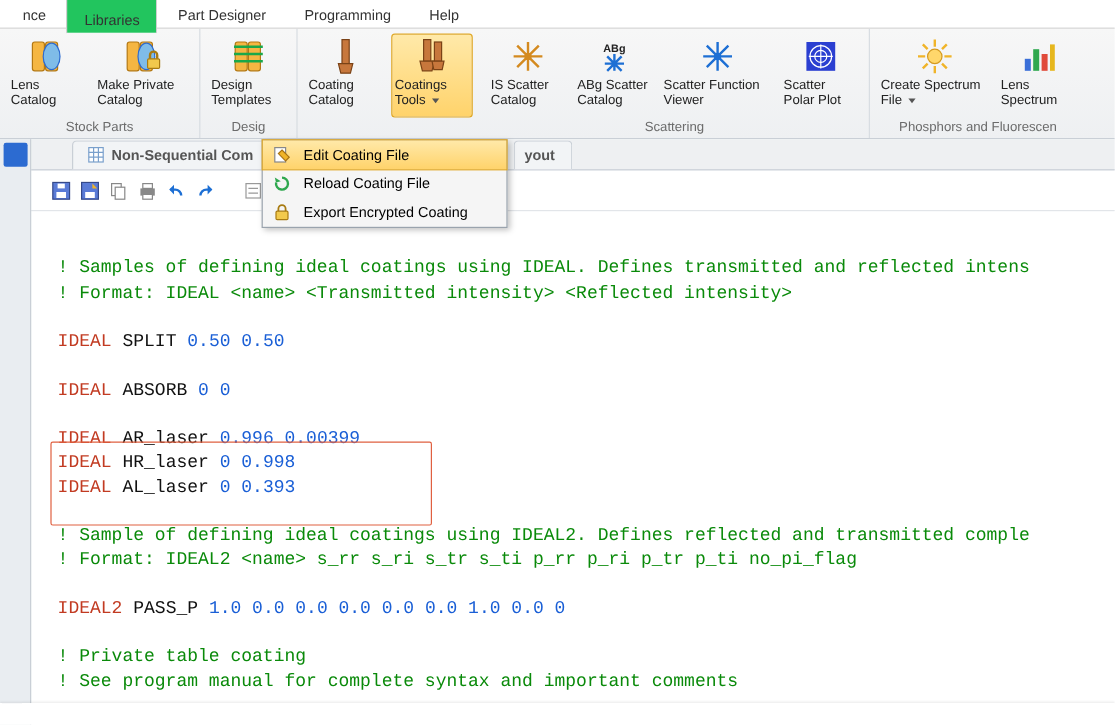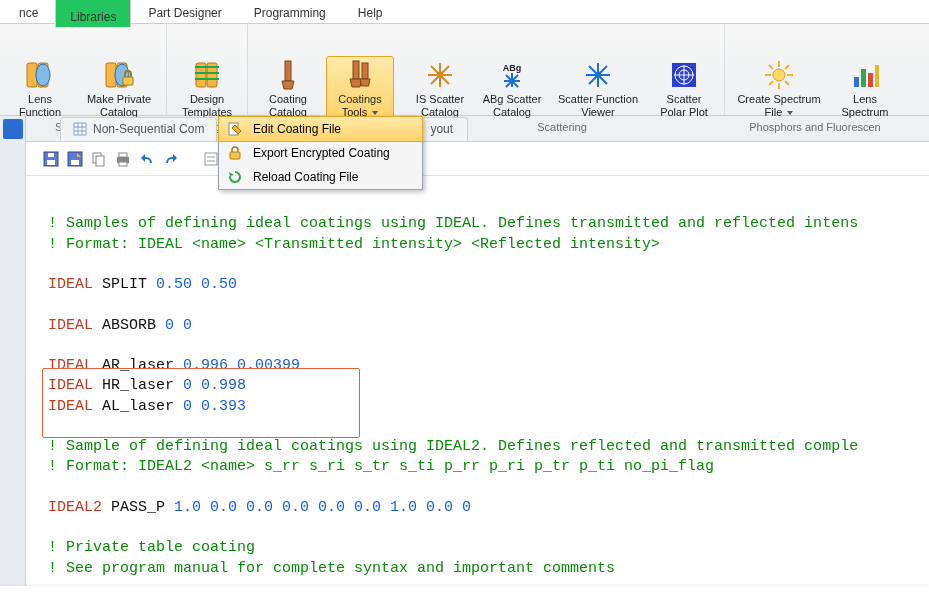--- a/index.html
+++ b/index.html
@@ -68,25 +68,23 @@
 .rbtn {
   display: flex;
   flex-direction: column;
   align-items: center;
   justify-content: flex-start;
   width: 68px;
   padding: 2px 2px 0;
   border: 1px solid transparent;
   border-radius: 3px;
   cursor: pointer;
-  text-align: center;
   font-size: 11px;
   line-height: 1.15;
   color: #222;
-  margin-top: 28px;
 }
 .rbtn.wide { width: 82px; }
 .rbtn.xwide { width: 96px; }
 .rbtn .lbl { margin-top: 2px; }
 .rbtn.active {
   background: linear-gradient(#ffe9a9,#ffd36b);
   border: 1px solid #e0a826;
 }
 .ico32 {
   width: 32px; height: 32px;
@@ -247,21 +245,21 @@
   <div class="group">
     <div class="group-buttons">
       <div class="rbtn">
         <span class="ico32">
           <svg viewBox="0 0 32 32" width="32" height="32">
               <rect x="3" y="4" width="10" height="24" rx="2" fill="#f5b642" stroke="#b47812"></rect>
               <rect x="14" y="4" width="10" height="24" rx="2" fill="#f5b642" stroke="#b47812"></rect>
               <ellipse cx="19" cy="16" rx="7" ry="11" fill="#7fbce8" stroke="#2c6bd1"></ellipse>
             </svg>
         </span>
-        <span class="lbl">Lens Function</span>
+        <span class="lbl">Lens Catalog</span>
       </div>
       <div class="rbtn wide">
         <span class="ico32">
           <svg viewBox="0 0 32 32" width="32" height="32">
               <rect x="3" y="4" width="10" height="24" rx="2" fill="#f5b642" stroke="#b47812"></rect>
               <rect x="14" y="4" width="10" height="24" rx="2" fill="#f5b642" stroke="#b47812"></rect>
               <ellipse cx="19" cy="16" rx="7" ry="11" fill="#7fbce8" stroke="#2c6bd1"></ellipse>
               <rect x="20" y="18" width="10" height="8" rx="1" fill="#f2c94c" stroke="#a87b12"></rect>
               <path d="M22 18v-3a3 3 0 0 1 6 0v3" fill="none" stroke="#a87b12" stroke-width="2"></path>
             </svg>
@@ -391,21 +389,21 @@
     </div>
     <div class="group-label">Phosphors and Fluorescen</div>
   </div>
 
 </div>
 
 <div class="left-rail">
   <div class="rail-btn"></div>
 </div>
 
-<div class="doc-tabbar" style="padding-left:60px;">
+<div class="doc-tabbar" style="padding-left:60px;font-weight:bold;">
   <div class="doc-tab inactive">
     <span class="ti">
       <svg viewBox="0 0 14 14" width="14" height="14">
           <rect x="1" y="1" width="12" height="12" fill="#fff" stroke="#7aa0cc"></rect>
           <path d="M1 5h12M1 9h12M5 1v12M9 1v12" stroke="#7aa0cc"></path>
         </svg>
     </span>
     <span>Non-Sequential Com</span>
   </div>
   <div class="doctab-partial" style="margin-left:202px">
@@ -419,35 +417,35 @@
         <svg viewBox="0 0 16 16" width="16" height="16">
           <rect x="2" y="2" width="9" height="12" fill="#fff" stroke="#888"></rect>
           <path d="M8 4l6 6-3 3-6-6z" fill="#f0b429" stroke="#a87212"></path>
         </svg>
       </span>
     <span>Edit Coating File</span>
   </div>
   <div class="dropdown-item">
     <span class="di-icon">
         <svg viewBox="0 0 16 16" width="16" height="16">
+          <path d="M8 3a5 5 0 1 1-4.9 4" fill="none" stroke="#2fa84f" stroke-width="2"></path>
+          <path d="M2 3l1 4 4-1z" fill="#2fa84f"></path>
+        </svg>
+      </span>
+    <span>Reload Coating File</span>
+  </div>
+  <div class="dropdown-item">
+    <span class="di-icon">
+        <svg viewBox="0 0 16 16" width="16" height="16">
           <rect x="3" y="7" width="10" height="7" rx="1" fill="#f2c94c" stroke="#a87b12"></rect>
           <path d="M5 7V5a3 3 0 0 1 6 0v2" fill="none" stroke="#a87b12" stroke-width="1.5"></path>
         </svg>
       </span>
     <span>Export Encrypted Coating</span>
   </div>
-  <div class="dropdown-item">
-    <span class="di-icon">
-        <svg viewBox="0 0 16 16" width="16" height="16">
-          <path d="M8 3a5 5 0 1 1-4.9 4" fill="none" stroke="#2fa84f" stroke-width="2"></path>
-          <path d="M2 3l1 4 4-1z" fill="#2fa84f"></path>
-        </svg>
-      </span>
-    <span>Reload Coating File</span>
-  </div>
 </div>
 
 <div class="edit-toolbar">
   <span class="tbtn">
       <svg viewBox="0 0 16 16" width="16" height="16">
         <rect x="1" y="1" width="14" height="14" fill="#5a7bd6" stroke="#34498a"></rect>
         <rect x="4" y="9" width="8" height="5" fill="#fff"></rect>
         <rect x="5" y="2" width="6" height="4" fill="#fff"></rect>
       </svg>
     </span>

